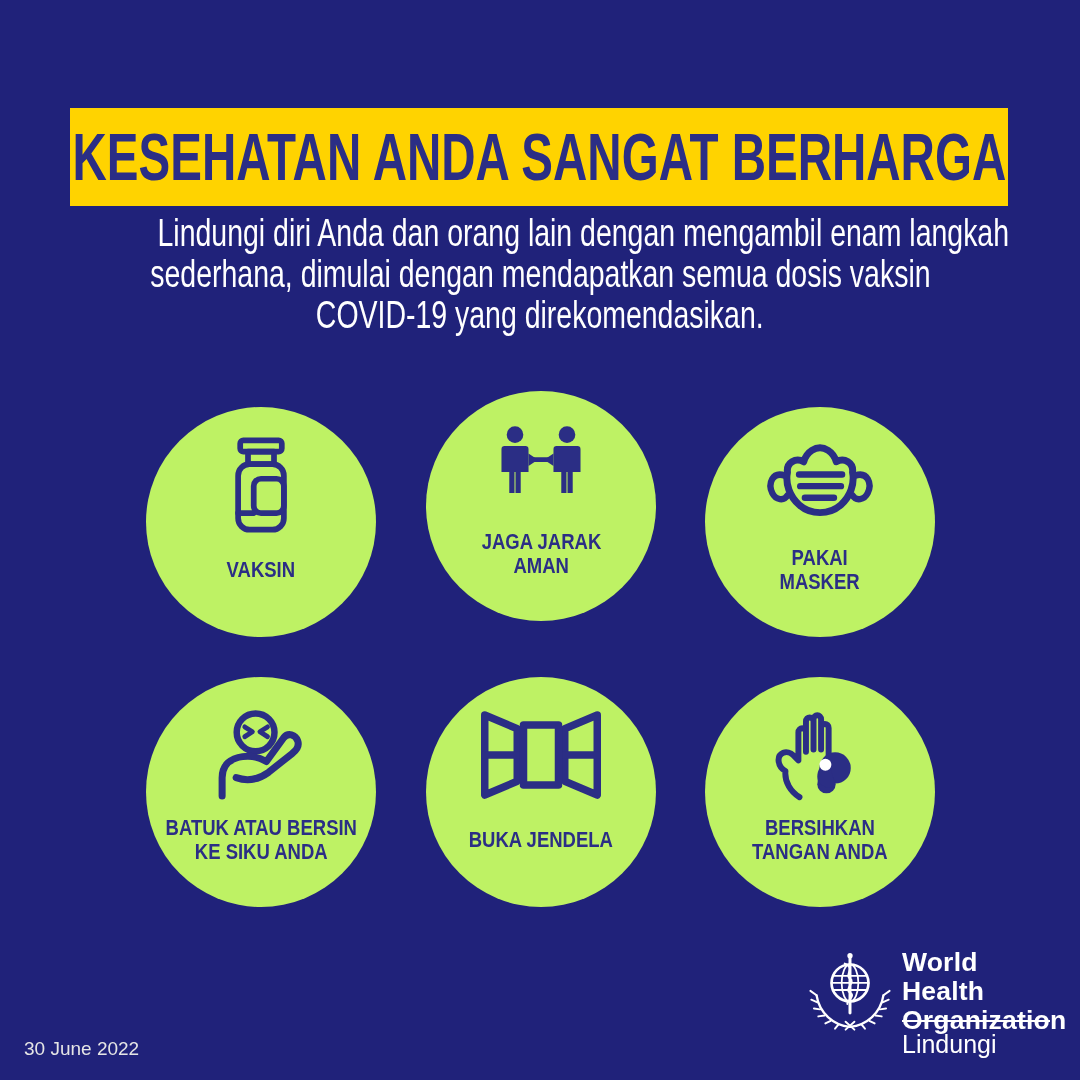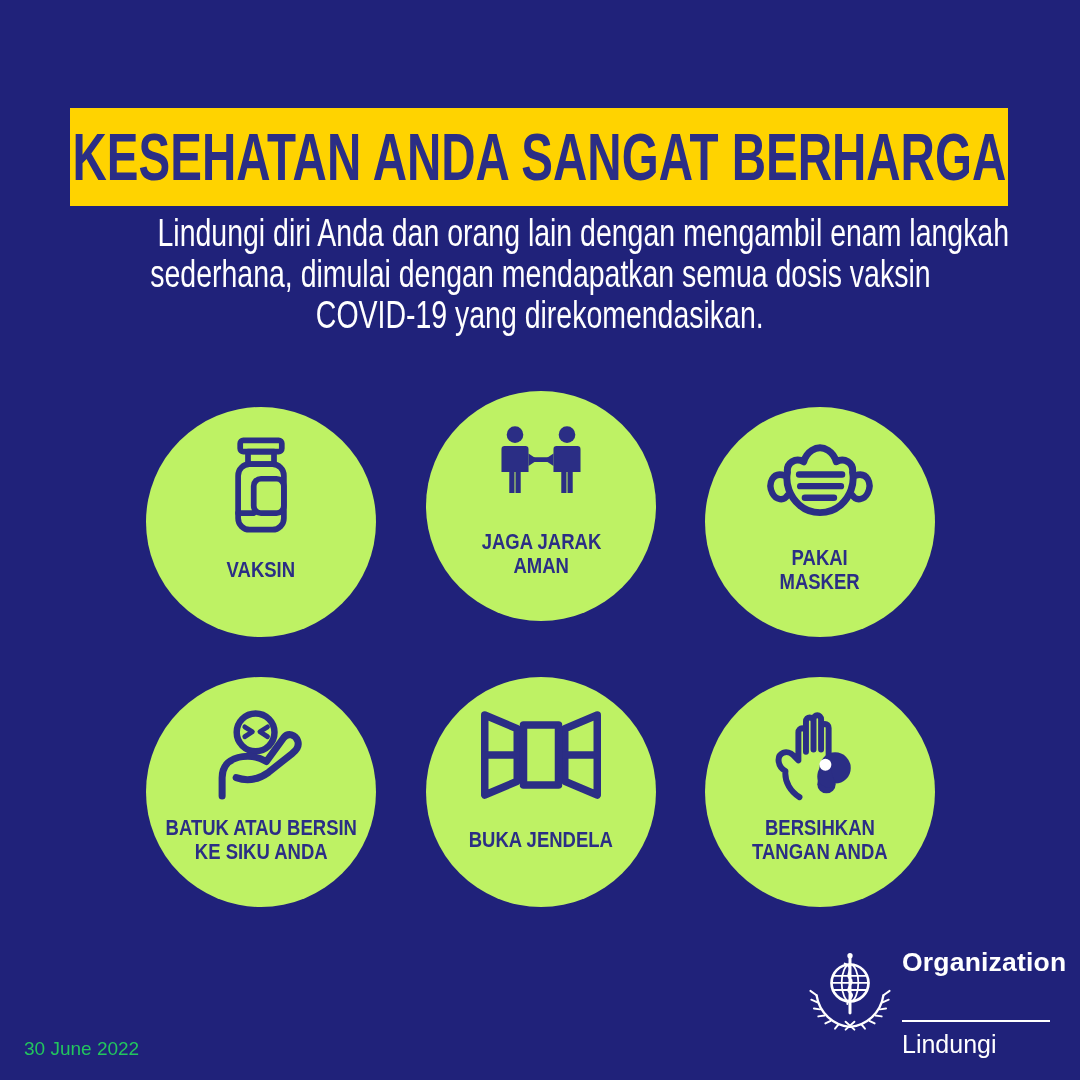--- a/index.html
+++ b/index.html
@@ -62,21 +62,21 @@
   
   .who{left:806px;top:942px;width:250px;height:122px;}
   .who-emblem{position:absolute;left:0;top:4px;width:88px;height:88px;}
   .who-text{position:absolute;left:96px;top:6px;color:#ffffff;}
   .who-text .org{font-size:26.5px;font-weight:700;line-height:29px;letter-spacing:0.2px;}
   .who-rule{position:absolute;left:96px;top:78px;width:148px;height:2px;background:#ffffff;}
   .who-country{position:absolute;left:96px;top:88px;color:#ffffff;font-size:25px;font-weight:400;}
   .wline{stroke:#ffffff;fill:none;stroke-linecap:round;stroke-linejoin:round;}
 
   
-  .date{left:24px;top:1038px;color:#22c55e;font-size:19px;font-weight:400;}
+  .date{left:24px;top:1038px;color:#e5e5e5;font-size:19px;font-weight:400;}
 </style>
 </head>
 <body>
 
 <div class="abs banner">
   <span class="title">KESEHATAN ANDA SANGAT BERHARGA</span>
 </div>
 
 <div class="abs subtitle">
   <span class="line"><span>Lindungi diri Anda dan orang lain dengan mengambil enam langkah</span></span>
@@ -208,19 +208,20 @@
     <ellipse class="wline" cx="50" cy="42" rx="9.5" ry="21" stroke-width="2"></ellipse>
     <line class="wline" x1="31.5" y1="34" x2="68.5" y2="34" stroke-width="2"></line>
     <line class="wline" x1="29" y1="42" x2="71" y2="42" stroke-width="2"></line>
     <line class="wline" x1="31.5" y1="50" x2="68.5" y2="50" stroke-width="2"></line>
 
     <line class="wline" x1="50" y1="13" x2="50" y2="76" stroke-width="3.4"></line>
     <circle cx="50" cy="11" r="3" fill="#ffffff"></circle>
     <path class="wline" stroke-width="2.2" d="M44,20 C57,25 43,33 50,37 C57,41 43,49 50,53 C57,57 46,62 47,66"></path>
   </svg>
   <div class="who-text">
+    <div class="org">World Health</div>
     <div class="org">Organization</div>
   </div>
   <div class="who-rule"></div>
   <div class="who-country">Lindungi</div>
 </div>
 
 <div class="abs date">30 June 2022</div>
 
 </body></html>

